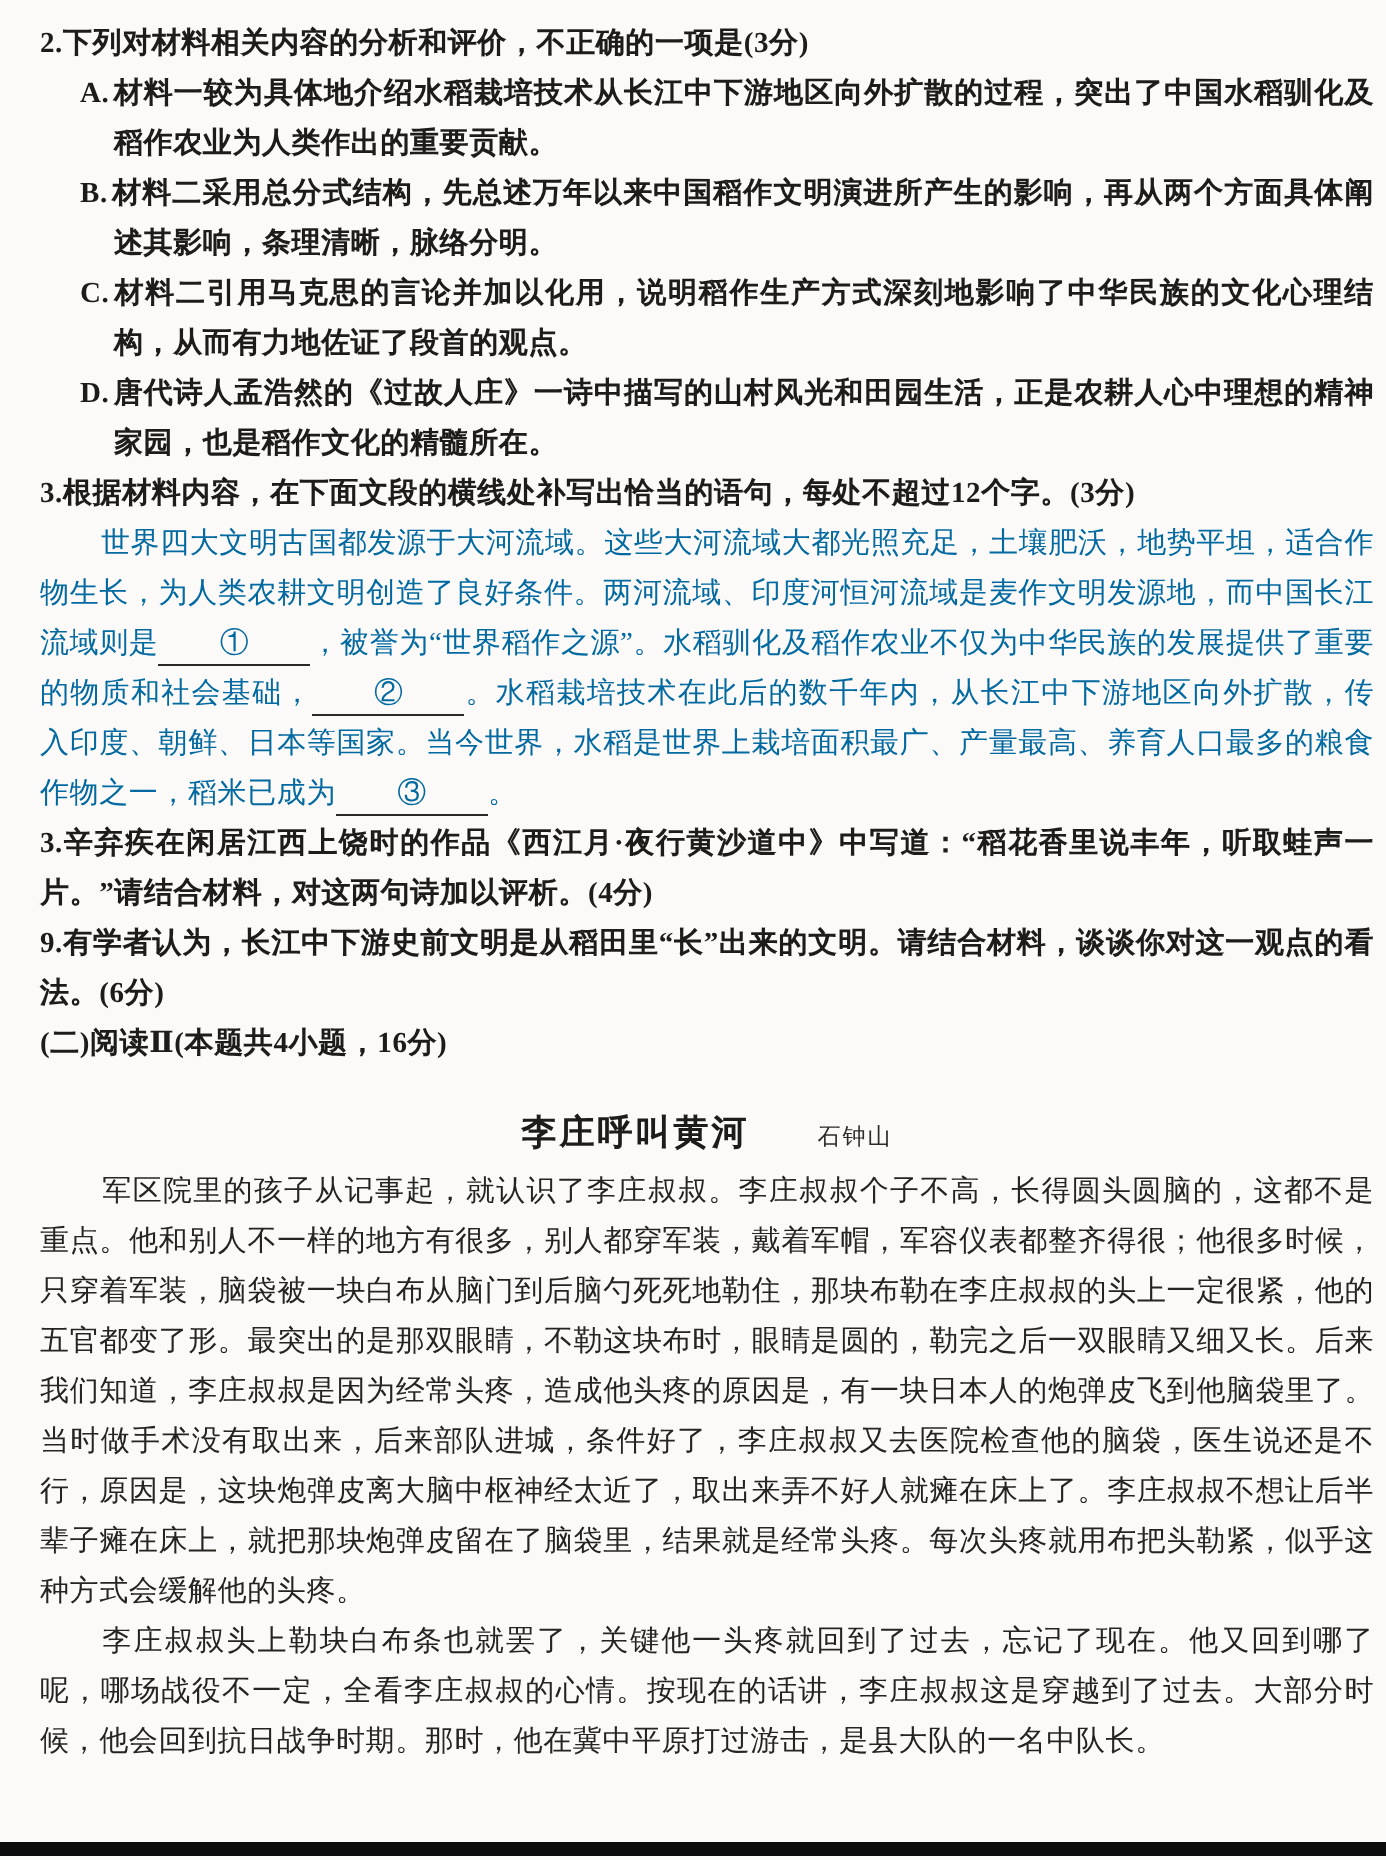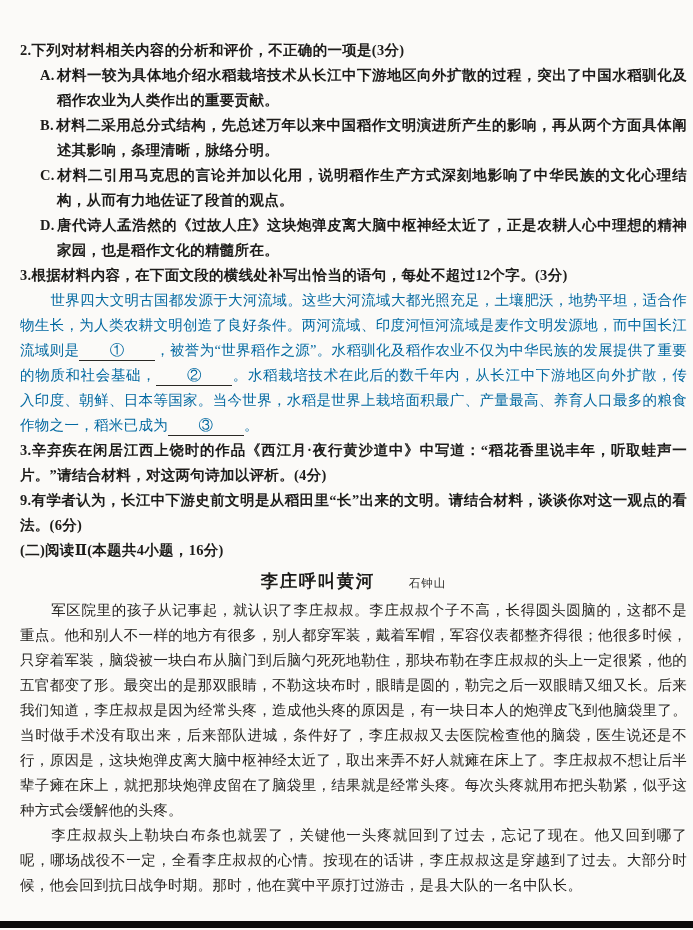--- a/index.html
+++ b/index.html
@@ -7,21 +7,21 @@
     width:693px;height:930px;
     background:#fbfaf8;
     position:relative;
     overflow:hidden;
     font-family:"Liberation Serif","DejaVu Serif",serif;
     color:#1d1c1a;
     -webkit-font-smoothing:antialiased;
   }
   .page{
     position:absolute;top:0;left:0;right:0;bottom:0;
-    padding:38px 6px 0 20px;
+    padding:10px 6px 0 20px;
     box-sizing:border-box;
     font-size:14.5px;
     line-height:25px;
     letter-spacing:0.3px;
     text-align:justify;
   }
   p{margin:0;}
   .stem{font-weight:700;}
   .option{
     font-weight:700;
@@ -40,21 +40,21 @@
     text-indent:0;
     text-align:center;
     border-bottom:1.4px solid #2a2925;
     line-height:19px;
     font-weight:400;
   }
   .sec-head{font-weight:700;}
   .text-label{font-weight:700;margin-left:22px;}
   .title-line{
     text-align:center;
-    margin-top:3px;
+    margin-top:16px;
     line-height:30px;
     text-indent:0;
   }
   .story-title{
     font-weight:700;
     font-size:17.5px;
     letter-spacing:1.5px;
   }
   .story-author{
     font-size:11.5px;
@@ -77,21 +77,21 @@
 </head>
 <body>
 
 <div class="page">
 
   <section>
     <p class="stem">2.下列对材料相关内容的分析和评价，不正确的一项是(3分)</p>
     <p class="option"><span class="opt-label">A.</span><span>材料一较为具体地介绍水稻栽培技术从长江中下游地区向外扩散的过程，突出了中国水稻驯化及稻作农业为人类作出的重要贡献。</span></p>
     <p class="option"><span class="opt-label">B.</span><span>材料二采用总分式结构，先总述万年以来中国稻作文明演进所产生的影响，再从两个方面具体阐述其影响，条理清晰，脉络分明。</span></p>
     <p class="option"><span class="opt-label">C.</span><span>材料二引用马克思的言论并加以化用，说明稻作生产方式深刻地影响了中华民族的文化心理结构，从而有力地佐证了段首的观点。</span></p>
-    <p class="option"><span class="opt-label">D.</span><span>唐代诗人孟浩然的《过故人庄》这块炮弹皮离大脑中枢神经太近了，正是农耕人心中理想的精神家园，也是稻作文化的精髓所在。</span></p>
+    <p class="option"><span class="opt-label">D.</span><span>唐代诗人孟浩然的《过故人庄》一诗中描写的山村风光和田园生活，正是农耕人心中理想的精神家园，也是稻作文化的精髓所在。</span></p>
   </section>
 
   <section>
     <p class="stem">3.根据材料内容，在下面文段的横线处补写出恰当的语句，每处不超过12个字。(3分)</p>
     <p class="passage"><span>世界四大文明古国都发源于大河流域。这些大河流域大都光照充足，土壤肥沃，地势平坦，适合作物生长，为人类农耕文明创造了良好条件。两河流域、印度河恒河流域是麦作文明发源地，而中国长江流域则是</span><span class="blank">①</span><span>，被誉为“世界稻作之源”。水稻驯化及稻作农业不仅为中华民族的发展提供了重要的物质和社会基础，</span><span class="blank">②</span><span>。水稻栽培技术在此后的数千年内，从长江中下游地区向外扩散，传入印度、朝鲜、日本等国家。当今世界，水稻是世界上栽培面积最广、产量最高、养育人口最多的粮食作物之一，稻米已成为</span><span class="blank">③</span><span>。</span></p>
   </section>
 
   <section>
     <p class="stem">3.辛弃疾在闲居江西上饶时的作品《西江月·夜行黄沙道中》中写道：“稻花香里说丰年，听取蛙声一片。”请结合材料，对这两句诗加以评析。(4分)</p>
   </section>

